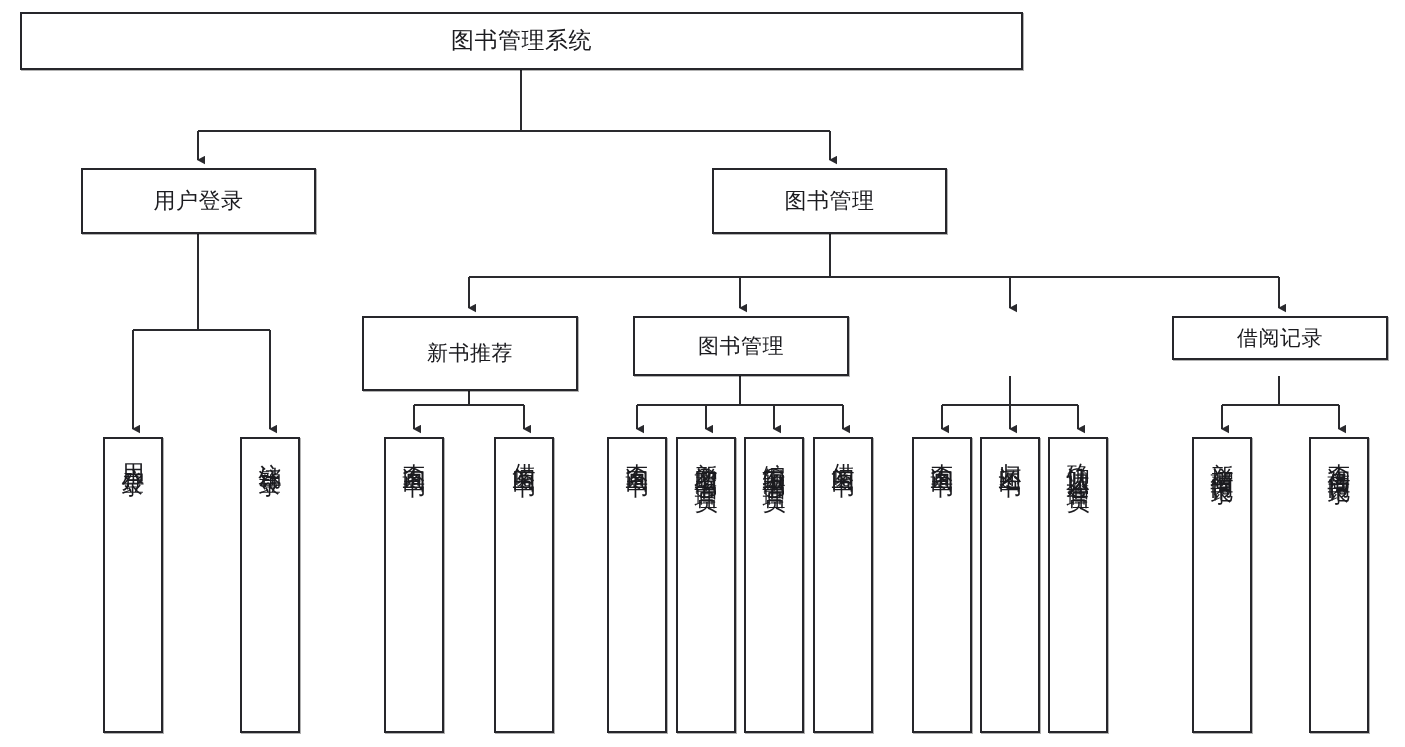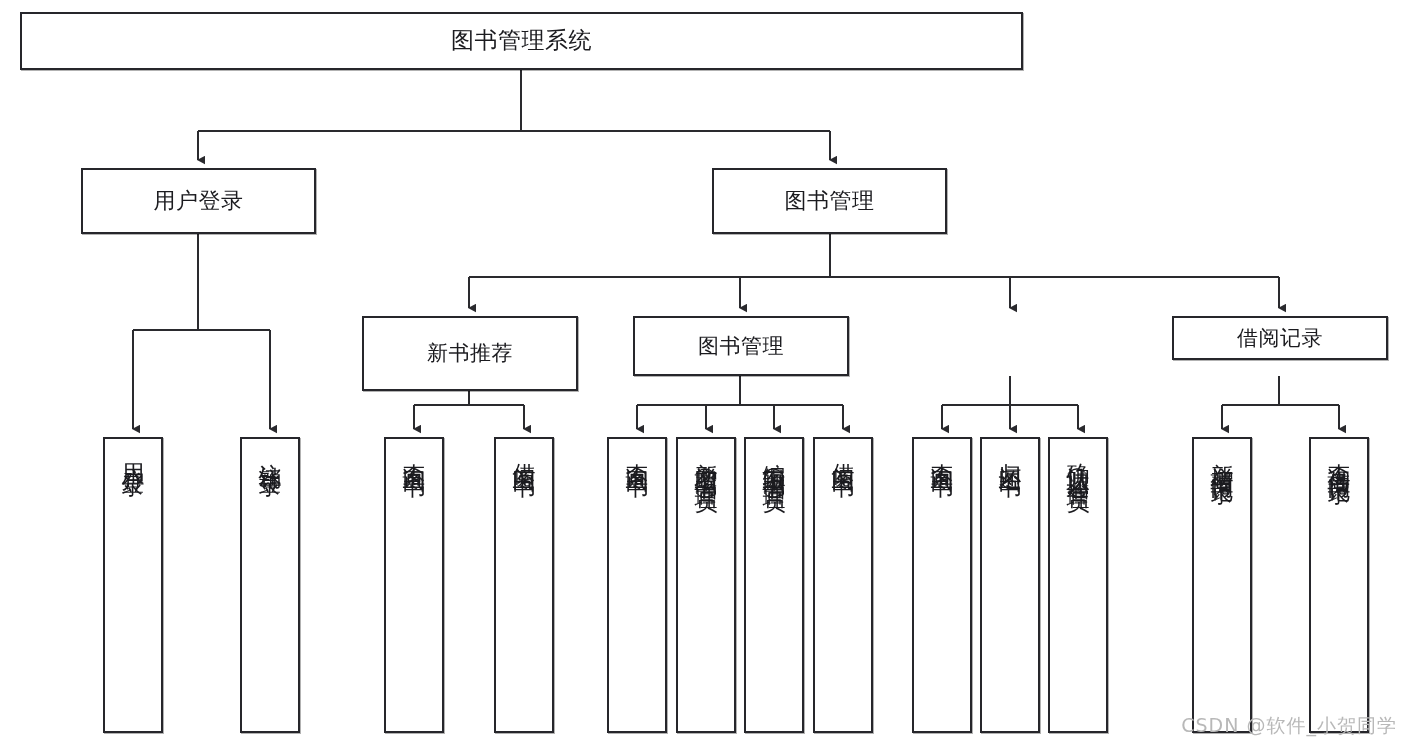--- a/index.html
+++ b/index.html
@@ -186,15 +186,14 @@
     <span class="label">确认归还（管理员）</span>
   </div>
 
   <div class="node leaf" style="left:1192px; top:437px; width:60px; height:296px;">
     <span class="label">新增借阅记录</span>
   </div>
   <div class="node leaf" style="left:1309px; top:437px; width:60px; height:296px;">
     <span class="label">查询借阅记录</span>
   </div>
 
-  <div class="watermark">CSDN @软件_小贺同学</div>
 
 </div>
 
 </body></html>

